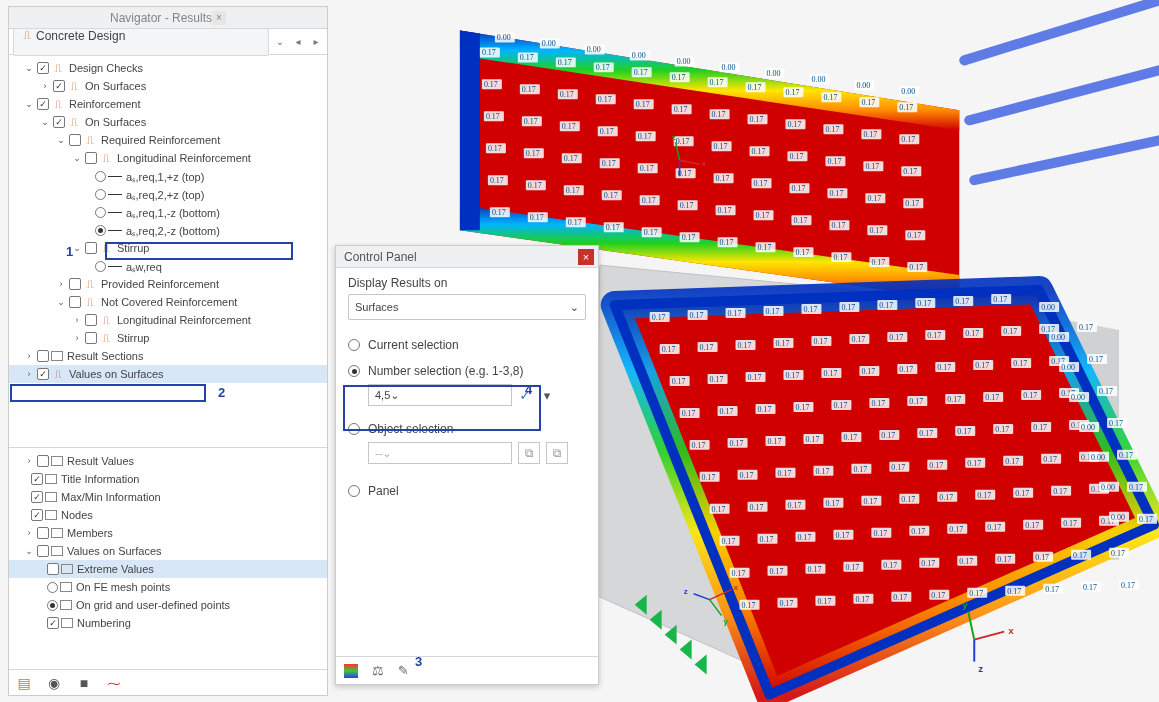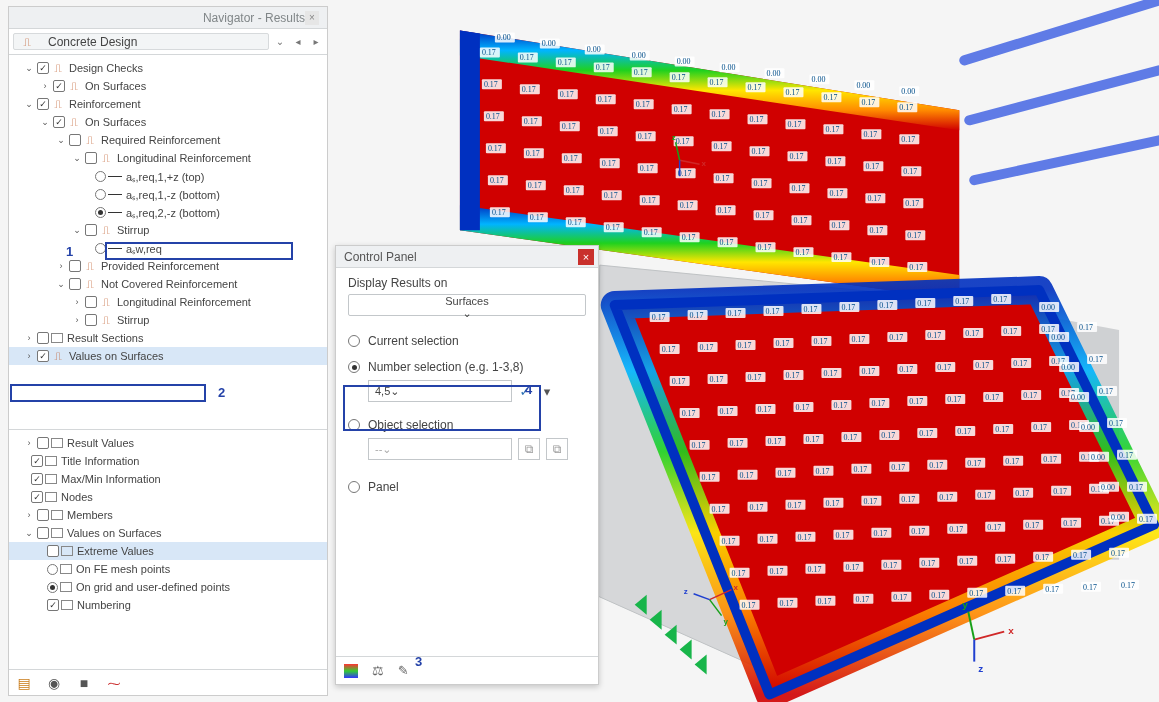--- a/index.html
+++ b/index.html
@@ -1,23 +1,23 @@
 <!DOCTYPE html>
 <html><head>
 <meta charset="utf-8">
 <style>
 * { box-sizing: border-box; font-family: "Segoe UI", Tahoma, sans-serif; }
 body { margin: 0; width: 1159px; height: 702px; position: relative; background: #f5f5f5; overflow: hidden; }
 
 
 .navigator { position: absolute; left: 8px; top: 6px; width: 320px; height: 690px; background: #fff; border: 1px solid #ccc; display: flex; flex-direction: column; }
-.nav-title { height: 22px; background: #eef0f2; border-bottom: 1px solid #d4d7d9; color: #808688; font-size: 12px; padding: 3px 8px; display: flex; align-items: center; justify-content: flex-end; }
+.nav-title { height: 22px; background: #eef0f2; border-bottom: 1px solid #d4d7d9; color: #808688; font-size: 12px; padding: 3px 8px; display: flex; align-items: center; justify-content: center; }
 .nav-close { width: 14px; height: 14px; background: #e6e6e6; font-size: 10px; text-align: center; line-height: 14px; color: #888; }
 .nav-select { height: 26px; border-bottom: 1px solid #d4d7d9; display: flex; align-items: center; padding: 0 4px; gap: 4px; font-size: 12px; color: #444; }
-.nav-select .sel { flex: 1; background: #f3f5f6; border: 1px solid #d7dadc; height: 17px; display: flex; align-items: flex-end; padding: 0 6px; gap: 14px; border-radius: 2px; }
+.nav-select .sel { flex: 1; background: #f3f5f6; border: 1px solid #d7dadc; height: 28px; display: flex; align-items: flex-start; padding: 0 6px; gap: 2px; border-radius: 2px; }
 .nav-arrow { width: 14px; height: 14px; font-size: 10px; color: #777; display:flex; align-items:center; justify-content:center; }
 .tree { flex: 1; overflow: auto; font-size: 11px; color: #444; padding: 4px 0; }
 .row { display: flex; align-items: center; height: 18px; padding: 0 4px; gap: 2px; white-space: nowrap; }
 .row.sel { background: #d8e7f7; }
 .ind { display: inline-block; } 
 .i8 { width: 8px; } .i16 { width: 16px; } .i24 { width: 24px; } .i32 { width: 32px; } .i40 { width: 40px; } .i56 { width: 56px; } .i80 { width: 80px; }
 .tw { width: 12px; height: 12px; font-size: 9px; color: #555; display:flex; align-items:center; justify-content:center; }
 .cb { width: 12px; height: 12px; border:1px solid #777; border-radius:2px; display:flex; align-items:center; justify-content:center; font-size:9px; color:#333; background:#fff; }
 .cb.c::after { content:"✓"; }
 .ra { width: 11px; height: 11px; border:1px solid #777; border-radius:50%; display:flex; align-items:center; justify-content:center; }
@@ -35,21 +35,21 @@
 
 
 .hl { position: absolute; border: 2px solid #2442a8; pointer-events:none; z-index: 30; }
 .callout-num { position:absolute; font-size: 13px; font-weight:bold; color:#2442a8; z-index:30; }
 
 
 .ctrlpanel { position: absolute; left: 335px; top: 245px; width: 264px; height: 440px; background:#fff; border:1px solid #ccc; box-shadow:0 2px 6px rgba(0,0,0,.2); z-index: 20; display:flex; flex-direction:column; }
 .cp-title { height:22px; background:#eef0f2; border-bottom:1px solid #d4d7d9; display:flex; align-items:center; justify-content:space-between; padding:0 4px 0 8px; font-size:12px; color:#555; }
 .cp-close { width:16px; height:16px; background:#c9302c; color:#fff; font-size:11px; text-align:center; line-height:16px; }
 .cp-body { flex:1; padding: 8px 12px; font-size:12px; color:#444; }
-.cp-sel { width: 100%; height:22px; border:1px solid #c3c7ca; background:#fff; display:flex; align-items:center; justify-content:space-between; padding:0 6px; border-radius:2px; margin-top:4px; margin-bottom:12px; font-size:11px;flex-direction:column; }
+.cp-sel { width: 100%; height:22px; border:1px solid #c3c7ca; background:#fff; display:flex; align-items:center; justify-content:space-between; padding:12px 6px; border-radius:2px; margin-top:4px; margin-bottom:12px; font-size:11px; }
 .cp-radio { display:flex; align-items:center; gap:8px; height:26px; }
 .cp-radio .ra { width:12px; height:12px; }
 .cp-input { margin-left:20px; width: 144px; height:22px; border:1px solid #c3c7ca; display:flex; align-items:center; padding:0 6px; font-size:11px; }
 .cp-tick { width:18px; height:18px; font-size:13px; color:#2a6fb3; display:inline-flex; align-items:center; justify-content:center; }
 .cp-foot { height:28px; border-top:1px solid #d4d7d9; display:flex; align-items:center; padding:0 8px; gap:14px; font-size:13px; color:#666; }
 
 
 .viewport { position:absolute; left: 400px; top: 0; right: 0; bottom: 0; overflow:hidden; z-index:1; }
 .viewport svg { width:100%; height:100%; }
 .val-label { font-size:8px; fill:#004e8a; font-family:"Segoe UI"; }
@@ -117,20 +117,26 @@
         <span class="tw">⌄</span>
       <span class="cb"></span>
       <span class="ic ic-doc"></span>
       <span class="lbl">Longitudinal Reinforcement</span>
     </div>
     <div class="row">
       <span class="ind i80"></span>
       <span class="ra"></span>
       <span class="ic-line"></span>
       <span class="lbl">aₛ,req,1,+z (top)</span>
+    </div>
+    <div class="row">
+      <span class="ind i80"></span>
+      <span class="ra"></span>
+      <span class="ic-line"></span>
+      <span class="lbl">aₛ,req,2,+z (top)</span>
     </div>
     <div class="row">
       <span class="ind i80"></span>
       <span class="ra"></span>
       <span class="ic-line"></span>
       <span class="lbl">aₛ,req,1,-z (bottom)</span>
     </div>
     <div class="row">
       <span class="ind i80"></span>
       <span class="ra c"></span>

